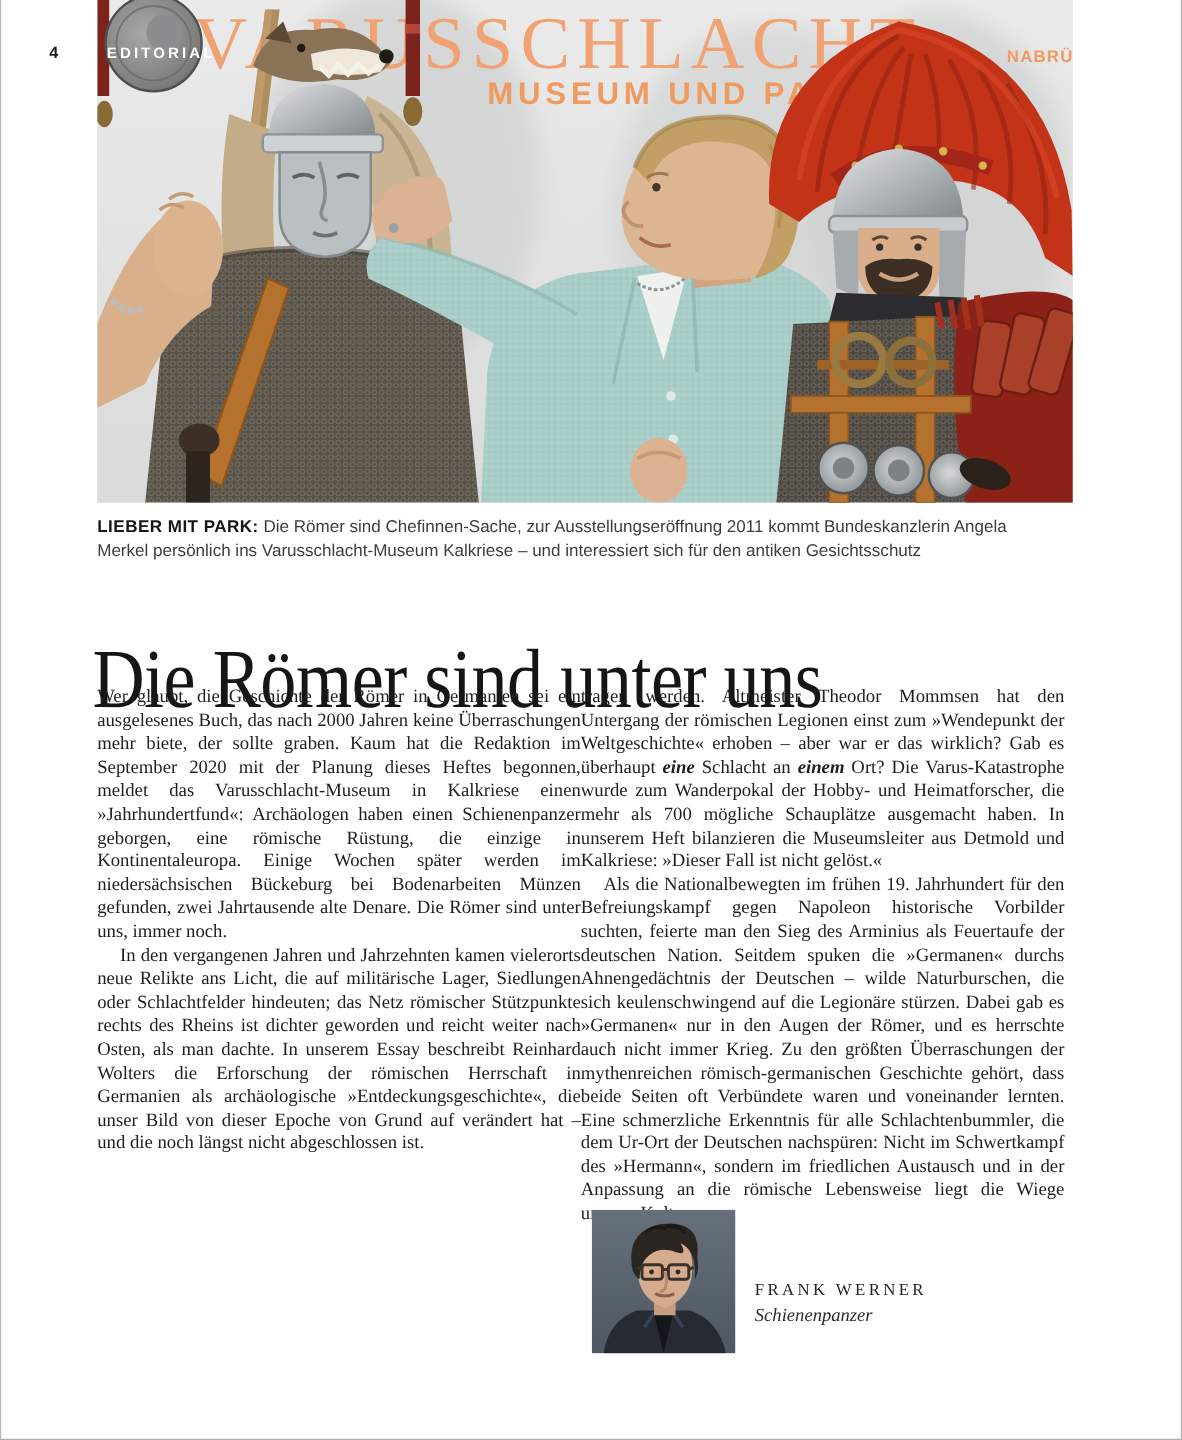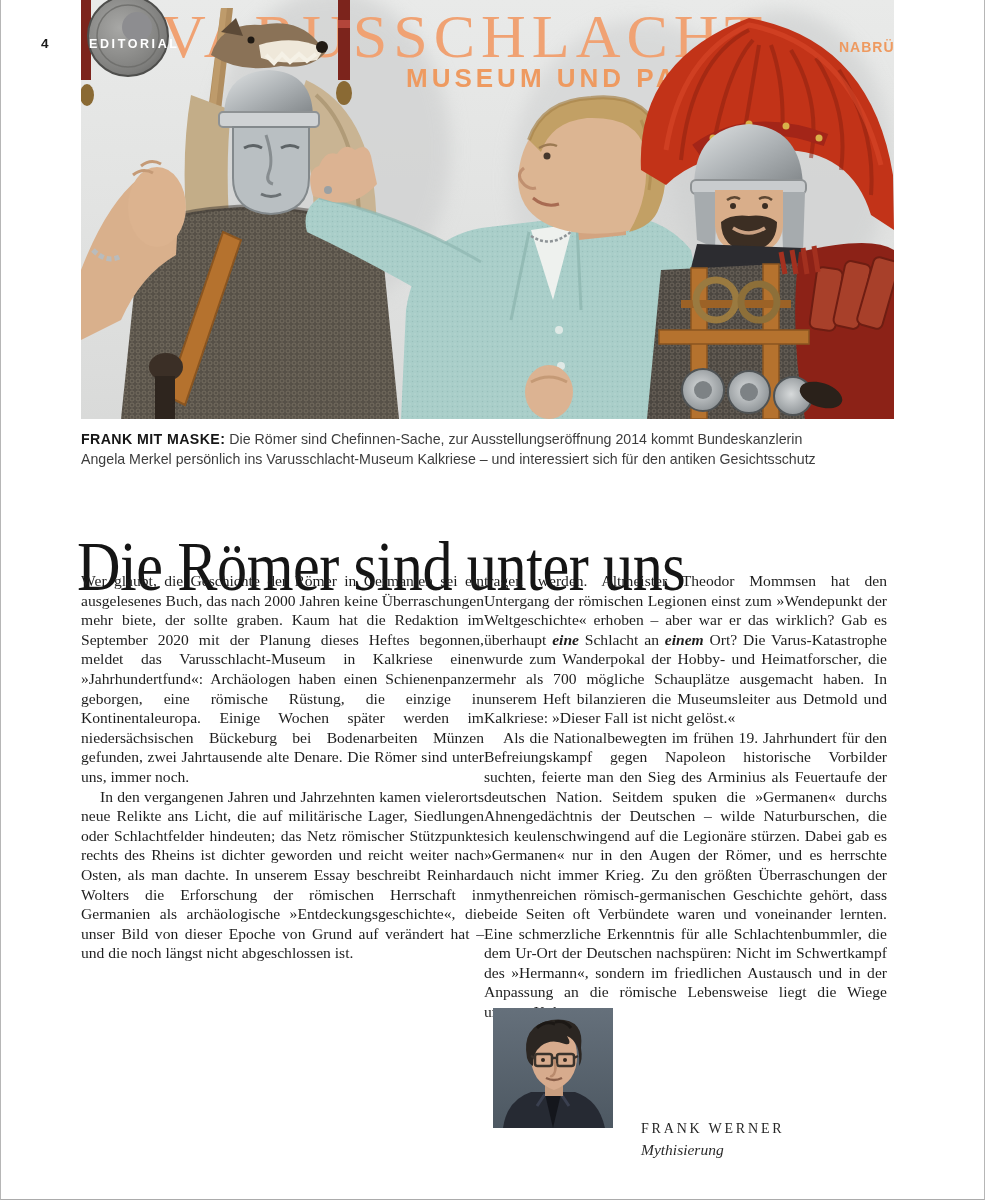--- a/index.html
+++ b/index.html
@@ -48,21 +48,21 @@
     display:flex;
   }
   .col{width:403px;font-size:15.6px;line-height:19.6px;color:#1e1e1e;}
   .para{margin:0;text-align:justify;}
   .para.indent{text-indent:19px;}
   .para em{font-style:italic;font-weight:bold;}
   .sig-photo{
     position:absolute;left:492px;top:1008px;width:120px;height:120px;
     overflow:hidden;
   }
-  .sig-text{position:absolute;left:628px;top:1121px;color:#2a2a2a;margin-left:12px;}
+  .sig-text{position:absolute;left:628px;top:1068px;color:#2a2a2a;}
   .sig-name{font-size:14px;letter-spacing:2.8px;color:#262626;}
   .sig-role{font-size:15.5px;font-style:italic;margin-top:4px;color:#2a2a2a;}
 </style>
 </head>
 <body>
 
 <div class="page">
 
   <div class="folio">4</div>
 
@@ -260,21 +260,21 @@
         <circle cx="712" cy="396" r="19" fill="url(#phalera)" stroke="#4f5355" stroke-width="2"></circle>
         <circle cx="622" cy="390" r="9" fill="#7d8285"></circle>
         <circle cx="668" cy="392" r="9" fill="#7d8285"></circle>
 
         <ellipse cx="740" cy="395" rx="22" ry="12" fill="#2a211a" transform="rotate(18 740 395)"></ellipse>
       </g>
     </svg>
   </div>
 
   <div class="caption">
-    <b>FRANK MIT MASKE:</b><span> Die Römer sind Chefinnen-Sache, zur Ausstellungseröffnung 2014 kommt Bundeskanzlerin Angela Merkel persönlich ins Varusschlacht-Museum Kalkriese – und interessiert sich für den antiken Gesichtsschutz</span>
+    <b>LIEBER MIT PARK:</b><span> Die Römer sind Chefinnen-Sache, zur Ausstellungseröffnung 2011 kommt Bundeskanzlerin Angela Merkel persönlich ins Varusschlacht-Museum Kalkriese – und interessiert sich für den antiken Gesichtsschutz</span>
   </div>
 
   <h1 class="headline">Die Römer sind unter uns</h1>
 
   <div class="columns">
     <div class="col">
         <p class="para"><span>Wer glaubt, die Geschichte der Römer in Germanien sei ein ausgelesenes Buch, das nach 2000 Jahren keine Überraschungen mehr biete, der sollte graben. Kaum hat die Redaktion im September 2020 mit der Planung dieses Heftes begonnen, meldet das Varusschlacht-Museum in Kalkriese einen »Jahrhundertfund«: Archäologen haben einen Schienenpanzer geborgen, eine römische Rüstung, die einzige in Kontinentaleuropa. Einige Wochen später werden im niedersächsischen Bückeburg bei Bodenarbeiten Münzen gefunden, zwei Jahrtausende alte Denare. Die Römer sind unter uns, immer noch.</span></p>
         <p class="para indent"><span>In den vergangenen Jahren und Jahrzehnten kamen vielerorts neue Relikte ans Licht, die auf militärische Lager, Siedlungen oder Schlachtfelder hindeuten; das Netz römischer Stützpunkte rechts des Rheins ist dichter geworden und reicht weiter nach Osten, als man dachte. In unserem Essay beschreibt Reinhard Wolters die Erforschung der römischen Herrschaft in Germanien als archäologische »Entdeckungsgeschichte«, die unser Bild von dieser Epoche von Grund auf verändert hat – und die noch längst nicht abgeschlossen ist.</span></p>
       </div>
     <div class="col">
@@ -311,16 +311,16 @@
       <circle cx="72" cy="52" r="2" fill="#35291f"></circle>
 
       <path d="M44,42 q7,-4 14,-1 M65,41 q7,-3 14,1" stroke="#2e2username82420" stroke-width="2.5" fill="none"></path>
       <path d="M61,52 q3,8 0,14 q-2,3 -4,2" stroke="#b98a6c" stroke-width="2.5" fill="none"></path>
       <path d="M53,70 q8,4 16,0" stroke="#8a5f49" stroke-width="2.5" fill="none"></path>
     </svg>
   </div>
 
   <div class="sig-text">
     <div class="sig-name">FRANK WERNER</div>
-    <div class="sig-role">Mythisierung</div>
+    <div class="sig-role">Schienenpanzer</div>
   </div>
 
 </div>
 
 </body></html>

